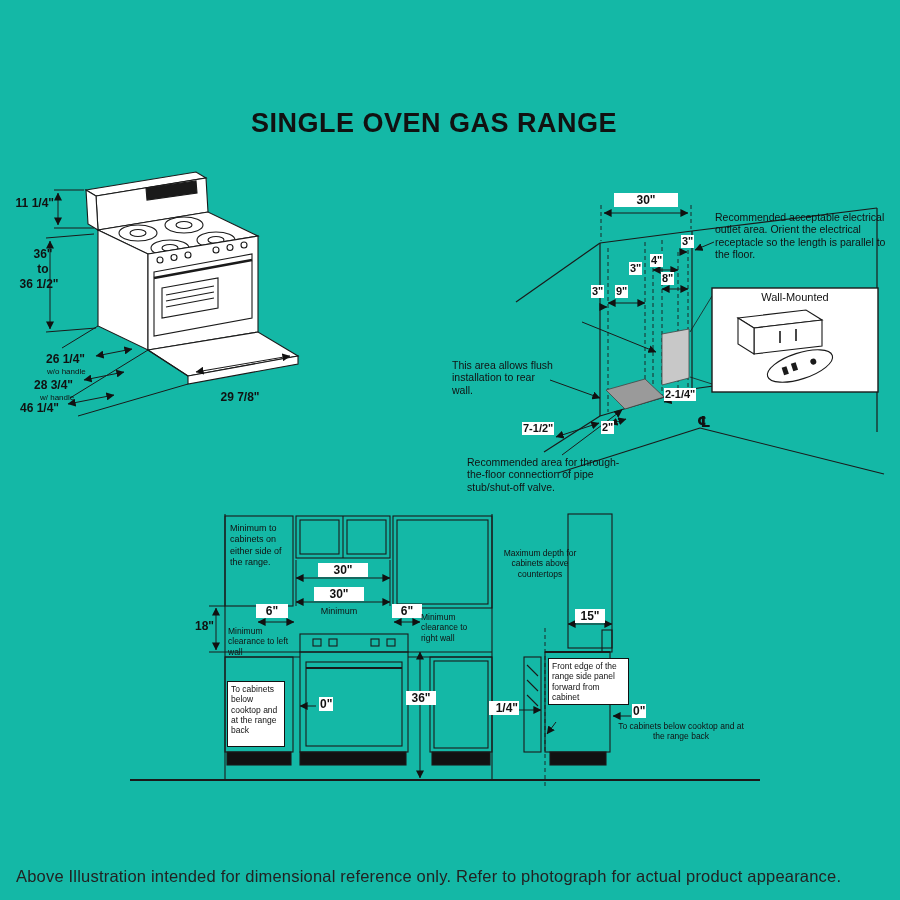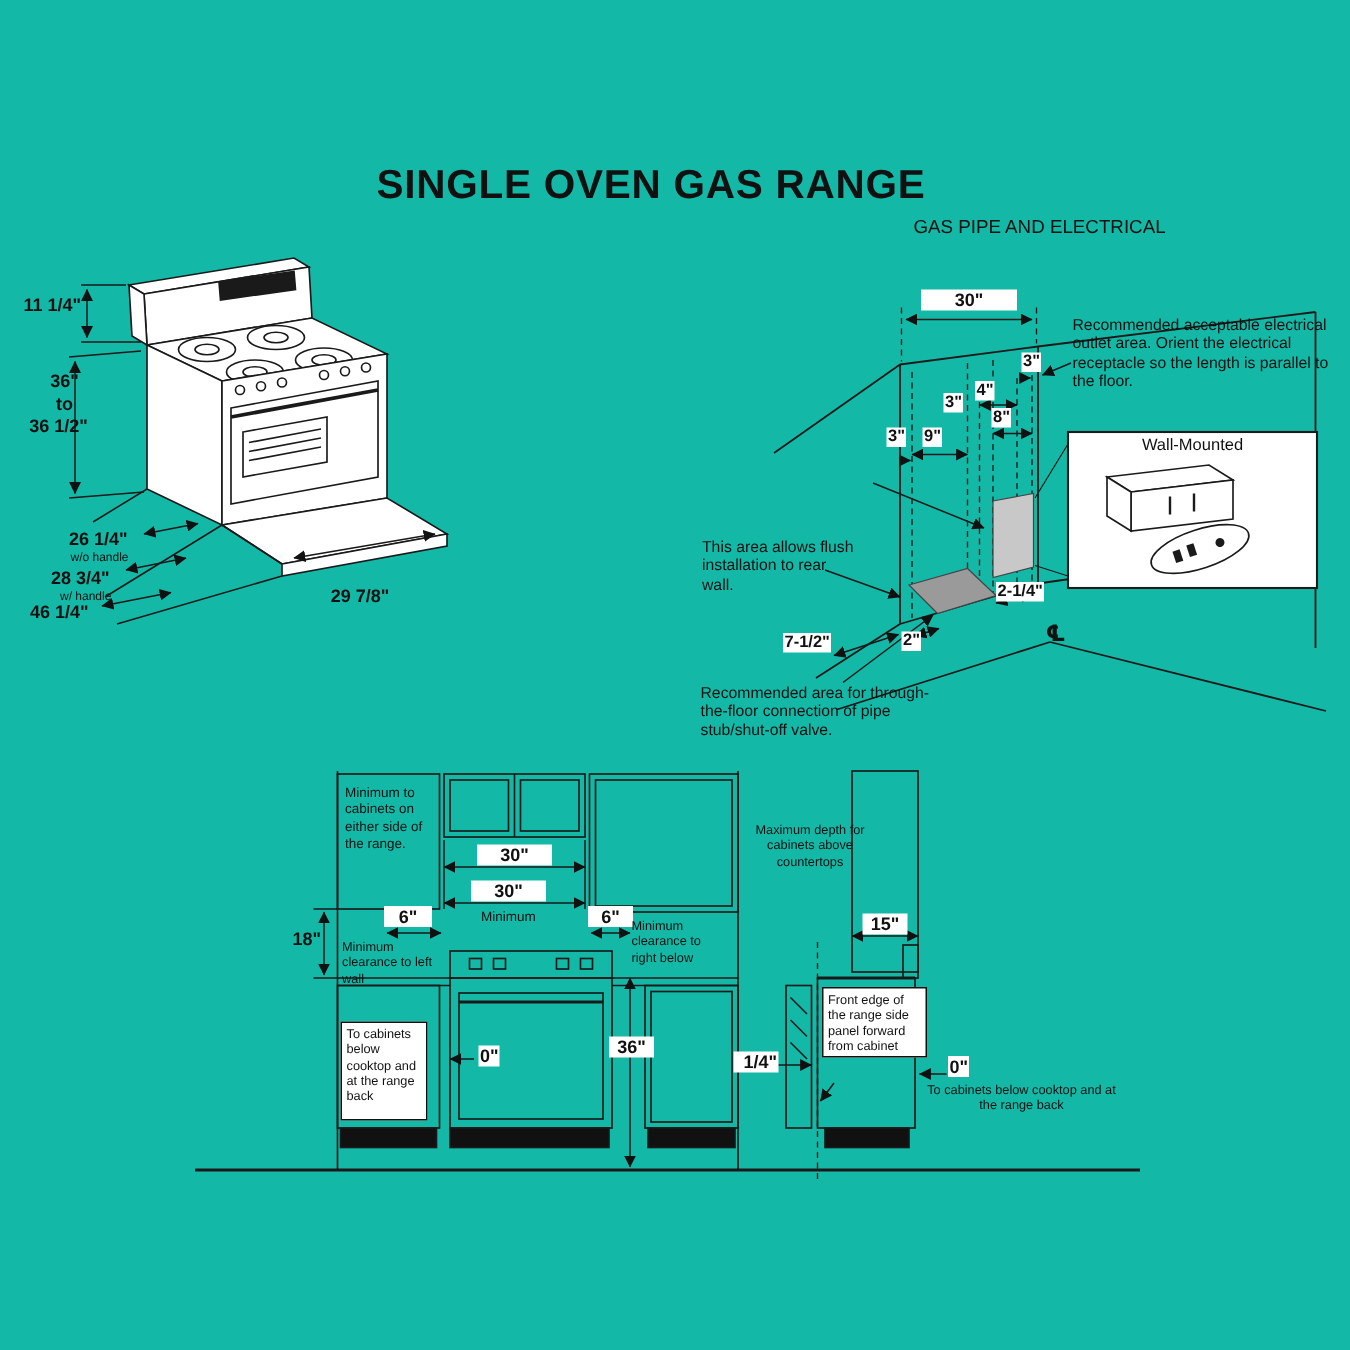--- a/index.html
+++ b/index.html
@@ -209,49 +209,49 @@
   <div class="lbl s12 b c" style="left:22px;top:247px;width:42px">36"</div>
   <div class="lbl s12 b c" style="left:22px;top:262px;width:42px">to</div>
   <div class="lbl s12 b c" style="left:8px;top:277px;width:62px">36 1/2"</div>
   <div class="lbl s12 b" style="left:46px;top:352px">26 1/4"</div>
   <div class="lbl s8" style="left:47px;top:367px">w/o handle</div>
   <div class="lbl s12 b" style="left:34px;top:378px">28 3/4"</div>
   <div class="lbl s8" style="left:40px;top:393px">w/ handle</div>
   <div class="lbl s12 b" style="left:20px;top:401px">46 1/4"</div>
   <div class="lbl s12 b c" style="left:198px;top:390px;width:84px">29 7/8"</div>
 
-  <div class="lbl hd c" style="left:583px;top:144px;width:220px">GAS PIPE AND ELECTRICAL</div>
   <div class="lbl" style="left:715px;top:211px;width:172px">Recommended acceptable electrical outlet area. Orient the electrical receptacle so the length is parallel to the floor.</div>
   <div class="lbl s11 c" style="left:712px;top:291px;width:166px">Wall-Mounted</div>
-  <div class="lbl" style="left:468px;top:359px;width:104px">This area allows flush installation to rear wall.</div>
+  <div class="lbl" style="left:452px;top:359px;width:104px">This area allows flush installation to rear wall.</div>
   <div class="lbl" style="left:467px;top:456px;width:166px">Recommended area for through-the-floor connection of pipe stub/shut-off valve.</div>
   <div class="lbl s12 b c whitebg" style="left:614px;top:193px;width:64px">30"</div>
   <div class="lbl s11 b whitebg" style="left:681px;top:235px">3"</div>
   <div class="lbl s11 b whitebg" style="left:650px;top:254px">4"</div>
   <div class="lbl s11 b whitebg" style="left:661px;top:272px">8"</div>
   <div class="lbl s11 b whitebg" style="left:629px;top:262px">3"</div>
   <div class="lbl s11 b whitebg" style="left:615px;top:285px">9"</div>
   <div class="lbl s11 b whitebg" style="left:591px;top:285px">3"</div>
   <div class="lbl s11 b whitebg" style="left:664px;top:388px">2-1/4"</div>
   <div class="lbl s11 b whitebg" style="left:522px;top:422px">7-1/2"</div>
   <div class="lbl s11 b whitebg" style="left:601px;top:421px">2"</div>
   <div class="lbl cl" style="left:697px;top:414px">℄</div>
 
   <div class="lbl s9" style="left:230px;top:523px;width:58px">Minimum to cabinets on either side of the range.</div>
   <div class="lbl s12 b c whitebg" style="left:318px;top:563px;width:50px">30"</div>
   <div class="lbl s12 b c whitebg" style="left:314px;top:587px;width:50px">30"</div>
   <div class="lbl s9 c" style="left:314px;top:606px;width:50px">Minimum</div>
   <div class="lbl s12 b c whitebg" style="left:256px;top:604px;width:32px">6"</div>
   <div class="lbl s85" style="left:228px;top:626px;width:64px">Minimum clearance to left wall</div>
   <div class="lbl s12 b c whitebg" style="left:392px;top:604px;width:30px">6"</div>
-  <div class="lbl s85" style="left:421px;top:612px;width:60px">Minimum clearance to right below</div>
+  <div class="lbl s85" style="left:421px;top:612px;width:60px">Minimum clearance to right wall</div>
   <div class="lbl s12 b r" style="left:190px;top:619px;width:24px">18"</div>
   <div class="lbl s85 boxed" style="left:227px;top:681px;width:58px;height:66px">To cabinets below cooktop and at the range back</div>
   <div class="lbl s12 b whitebg" style="left:319px;top:697px">0"</div>
   <div class="lbl s12 b c whitebg" style="left:406px;top:691px;width:30px">36"</div>
   <div class="lbl s85 c" style="left:503px;top:548px;width:74px">Maximum depth for cabinets above countertops</div>
   <div class="lbl s12 b c whitebg" style="left:575px;top:609px;width:30px">15"</div>
-  <div class="lbl s85 boxed" style="left:548px;top:658px;width:70px">Front edge of the range side panel forward from cabinet</div>
+  <div class="lbl s85 boxed" style="left:548px;top:658px;width:81px">Front edge of the range side panel forward from cabinet</div>
   <div class="lbl s12 b r whitebg" style="left:489px;top:701px;width:30px">1/4"</div>
   <div class="lbl s12 b whitebg" style="left:632px;top:704px">0"</div>
   <div class="lbl s85 c" style="left:616px;top:721px;width:130px">To cabinets below cooktop and at the range back</div>
 
+  <div class="lbl footer" style="left:16px;top:867px;width:870px">Above Illustration intended for dimensional reference only. Refer to photograph for actual product appearance.</div>
 </div>
 
 </body></html>

